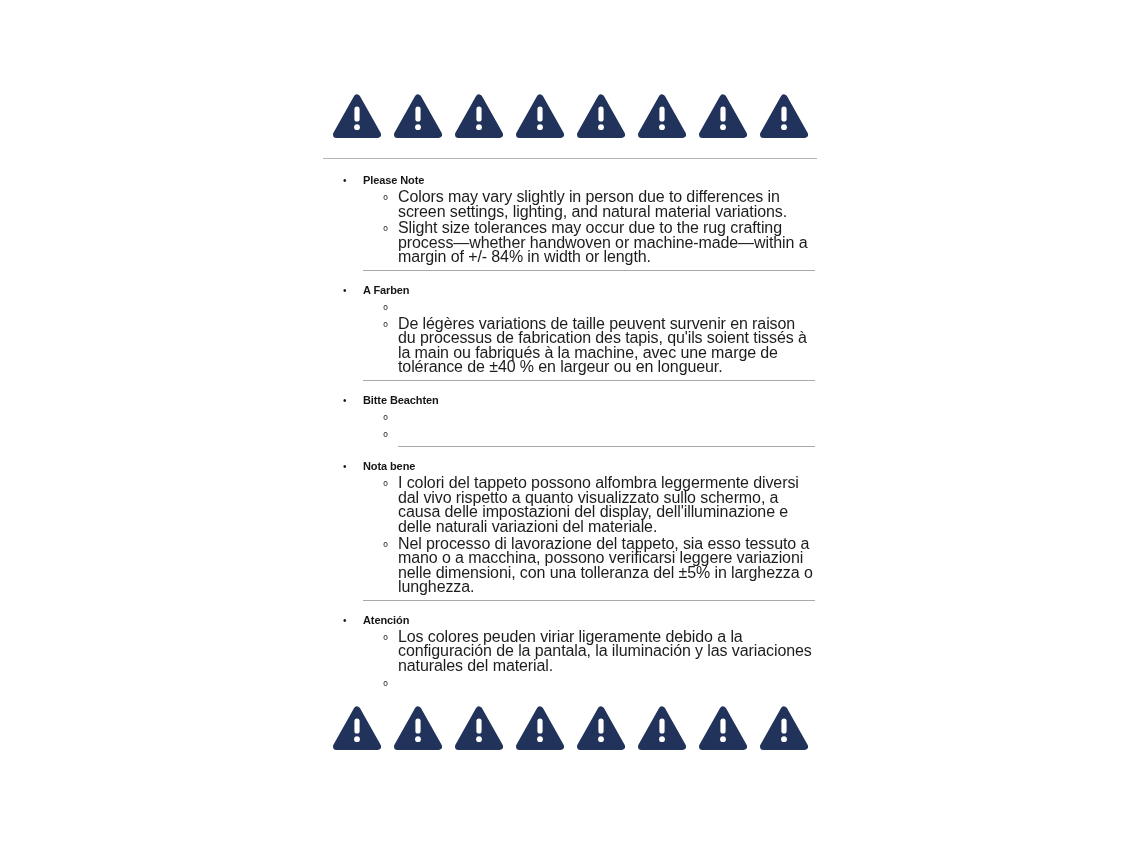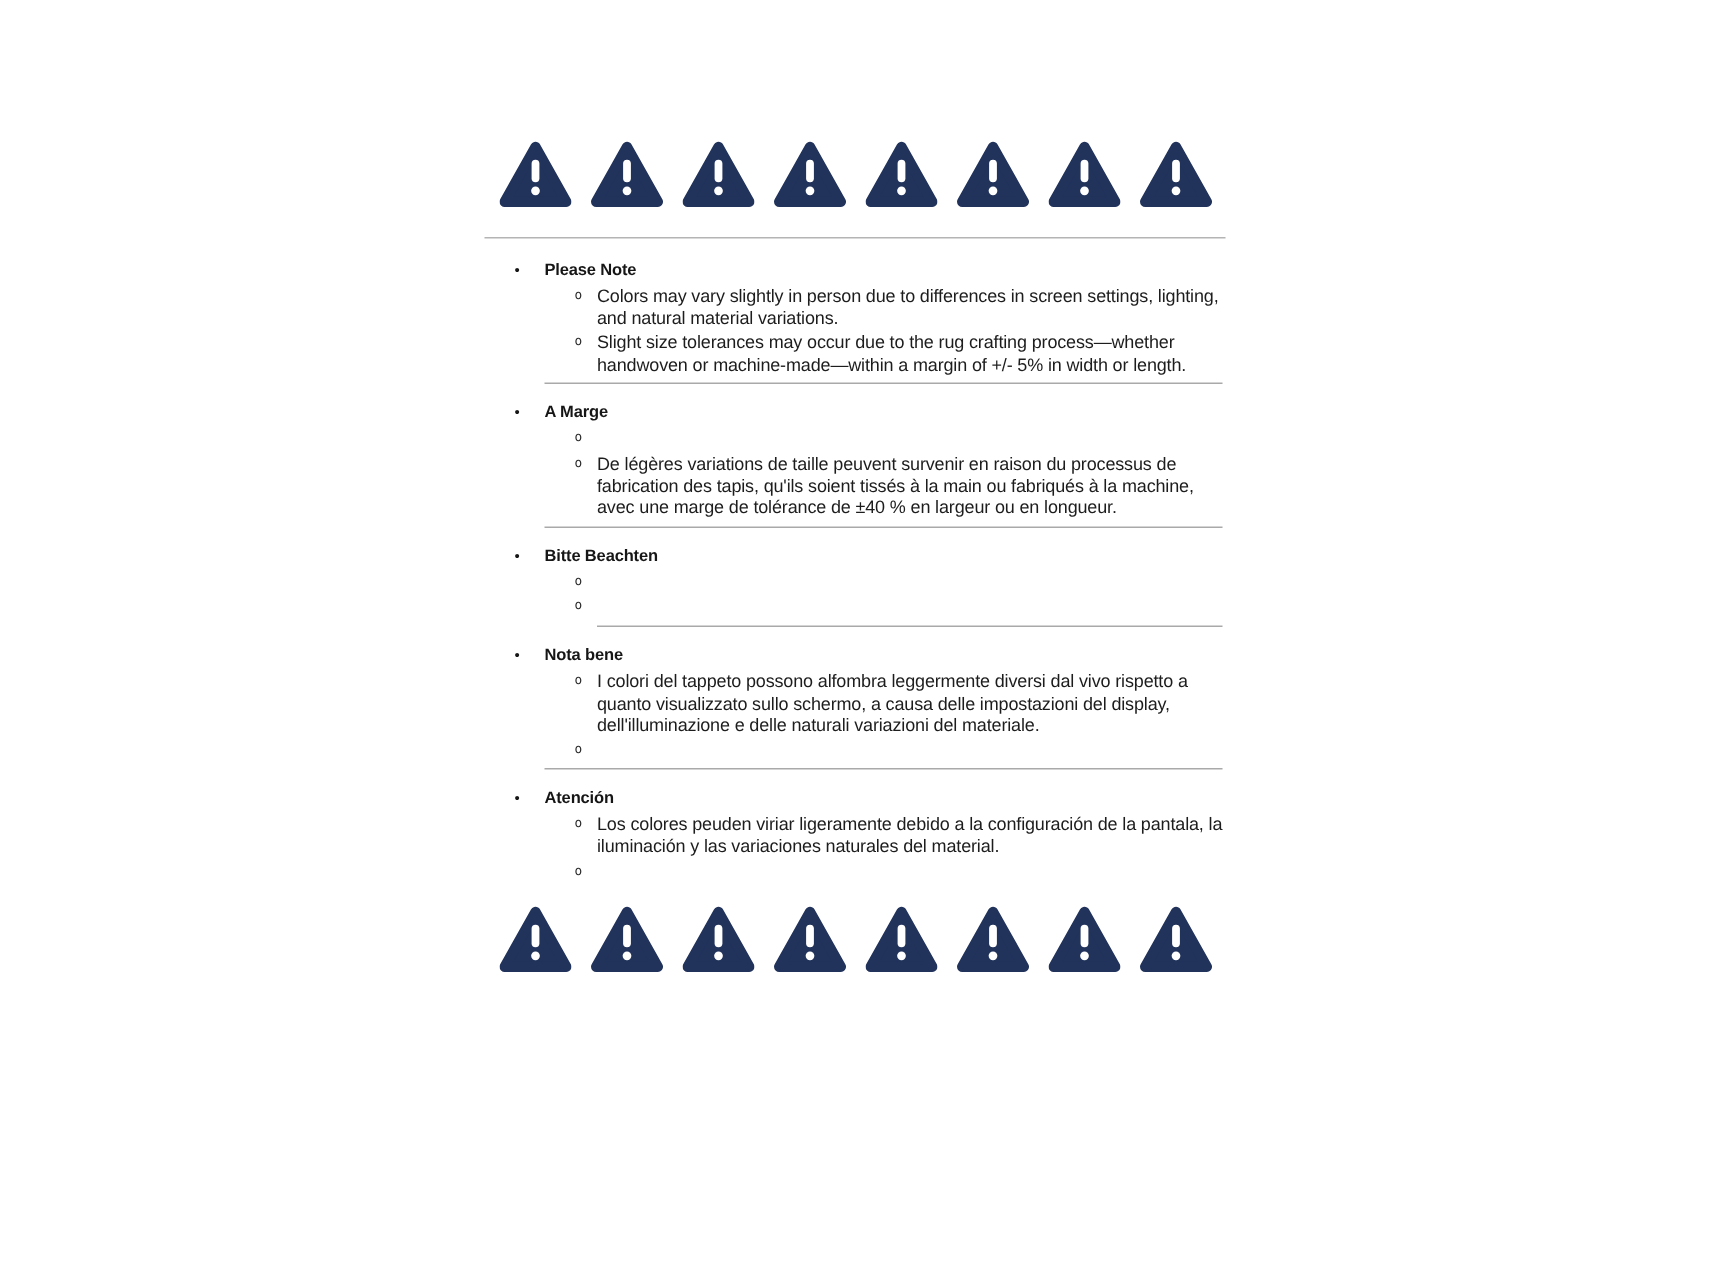--- a/index.html
+++ b/index.html
@@ -56,21 +56,21 @@
   }
   .b2 {
     width: 15px; flex: none;
     font-family: "DejaVu Sans Mono", "Liberation Mono", monospace;
     font-size: 8.5px;
     line-height: 14.6px;
     color: #2a2a2a;
   }
   .item-text {
     width: 419px;
-    font-size: 12px;
+    font-size: 16px;
     letter-spacing: -0.1px;
     line-height: 14.6px;
     color: #1d1d1d;
   }
 </style>
 </head>
 <body>
 
 <div class="content">
   <div class="tri-row top" id="tri-top">
@@ -131,30 +131,30 @@
       <span class="heading">Please Note</span>
     </div>
     <div class="items">
   <div class="item">
     <span class="b2">o</span>
     <span class="item-text">Colors may vary slightly in person due to differences in screen settings, lighting, and natural material variations.</span>
   </div>
 
   <div class="item">
     <span class="b2">o</span>
-    <span class="item-text">Slight size tolerances may occur due to the rug crafting process—whether handwoven or machine-made—within a margin of +/- 5% in width or length.</span>
+    <span class="item-text">Slight size tolerances may occur due to the rug crafting process—whether handwoven or machine-made—within a margin of +/- 84% in width or length.</span>
   </div>
 </div>
   </div>
 
   <div class="section">
     <hr class="rule rule-indent">
     <div class="h-row">
       <span class="b1">•</span>
-      <span class="heading">A Marge</span>
+      <span class="heading">A Farben</span>
     </div>
     <div class="items">
   <div class="item">
     <span class="b2">o</span>
   </div>
 
   <div class="item">
     <span class="b2">o</span>
     <span class="item-text">De légères variations de taille peuvent survenir en raison du processus de fabrication des tapis, qu'ils soient tissés à la main ou fabriqués à la machine, avec une marge de tolérance de ±40 % en largeur ou en longueur.</span>
   </div>
@@ -185,20 +185,21 @@
       <span class="heading">Nota bene</span>
     </div>
     <div class="items">
   <div class="item">
     <span class="b2">o</span>
     <span class="item-text">I colori del tappeto possono alfombra leggermente diversi dal vivo rispetto a quanto visualizzato sullo schermo, a causa delle impostazioni del display, dell'illuminazione e delle naturali variazioni del materiale.</span>
   </div>
 
   <div class="item">
     <span class="b2">o</span>
+    <span class="item-text">Nel processo di lavorazione del tappeto, sia esso tessuto a mano o a macchina, possono verificarsi leggere variazioni nelle dimensioni, con una tolleranza del ±5% in larghezza o lunghezza.</span>
   </div>
 </div>
   </div>
 
   <div class="section">
     <hr class="rule rule-indent">
     <div class="h-row">
       <span class="b1">•</span>
       <span class="heading">Atención</span>
     </div>

